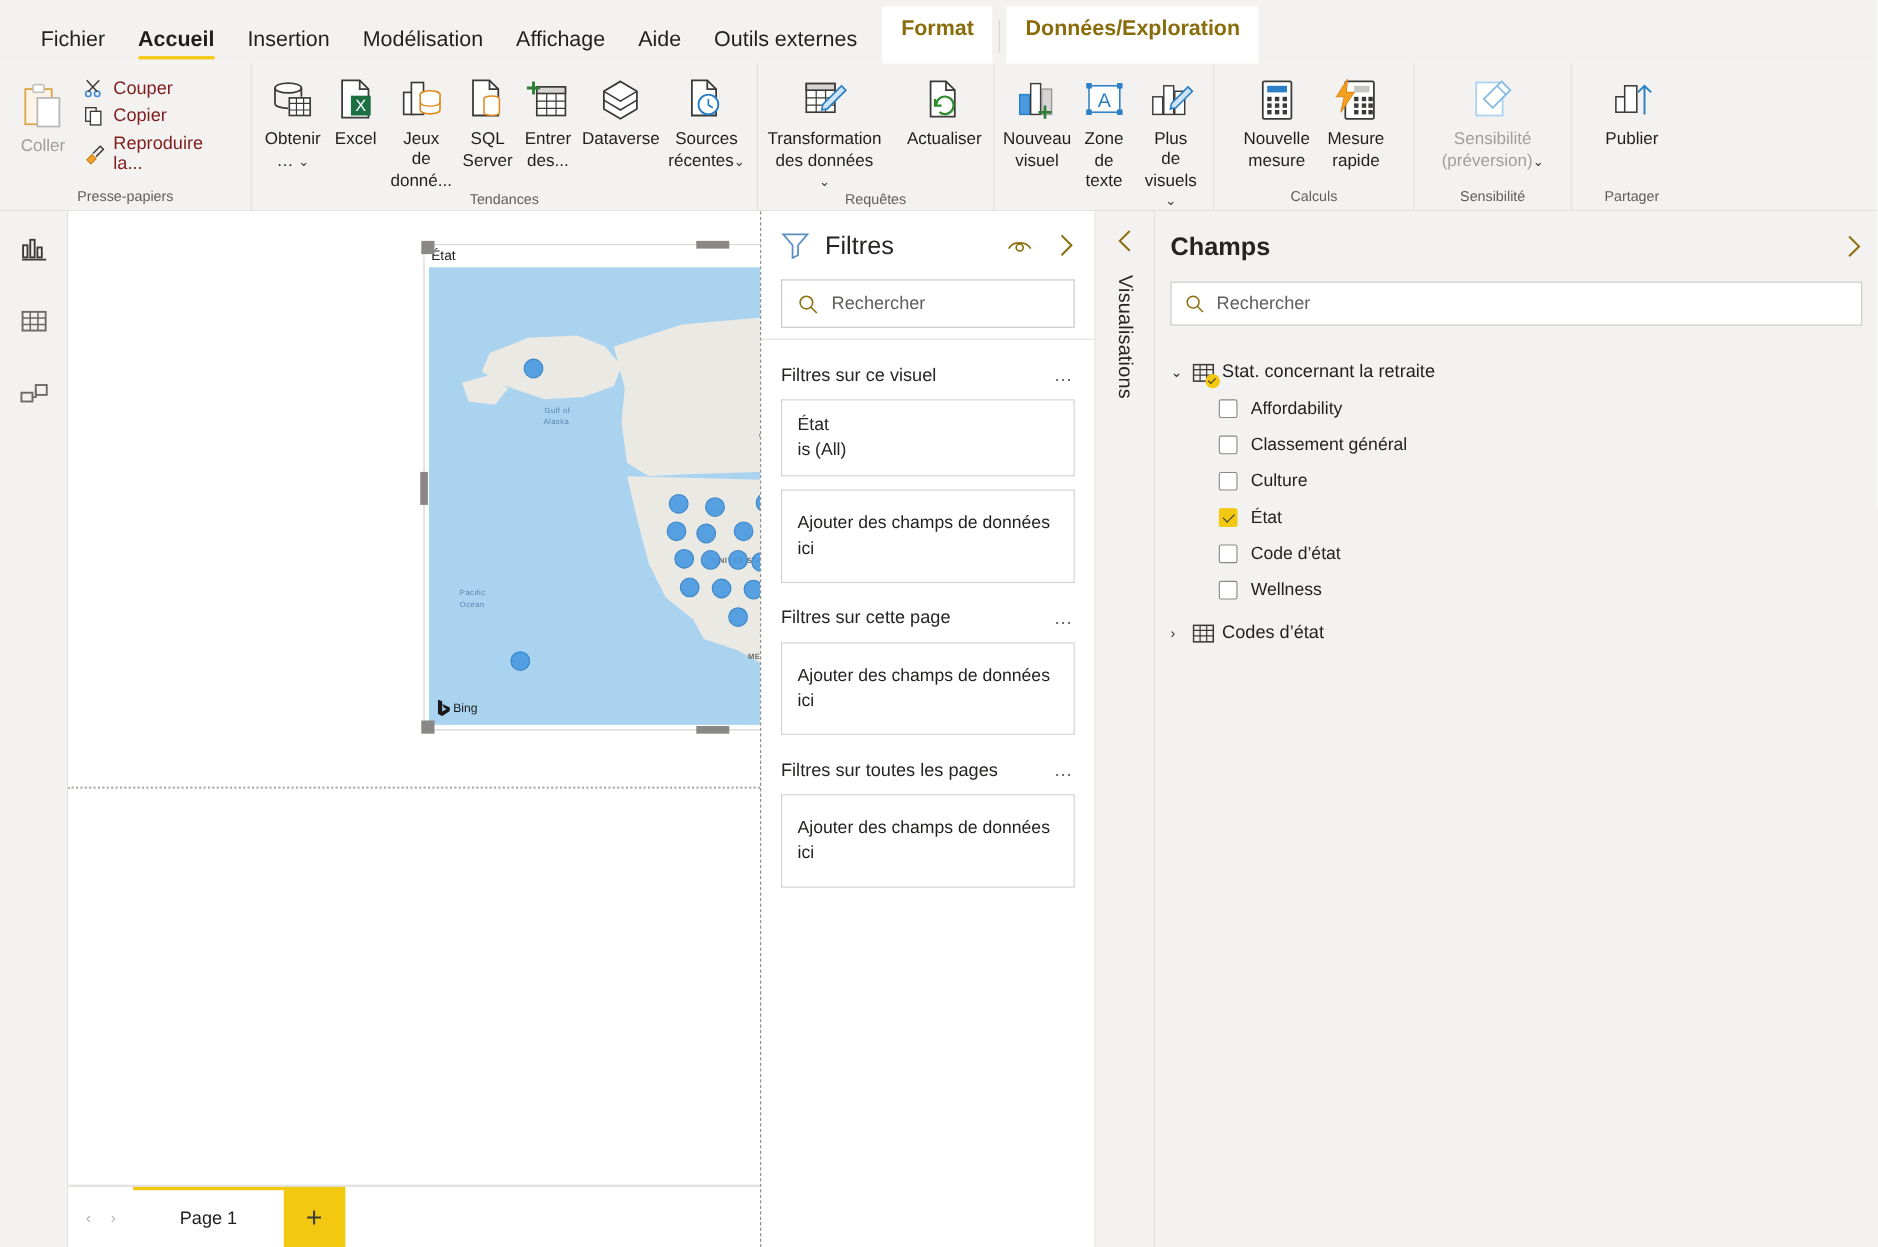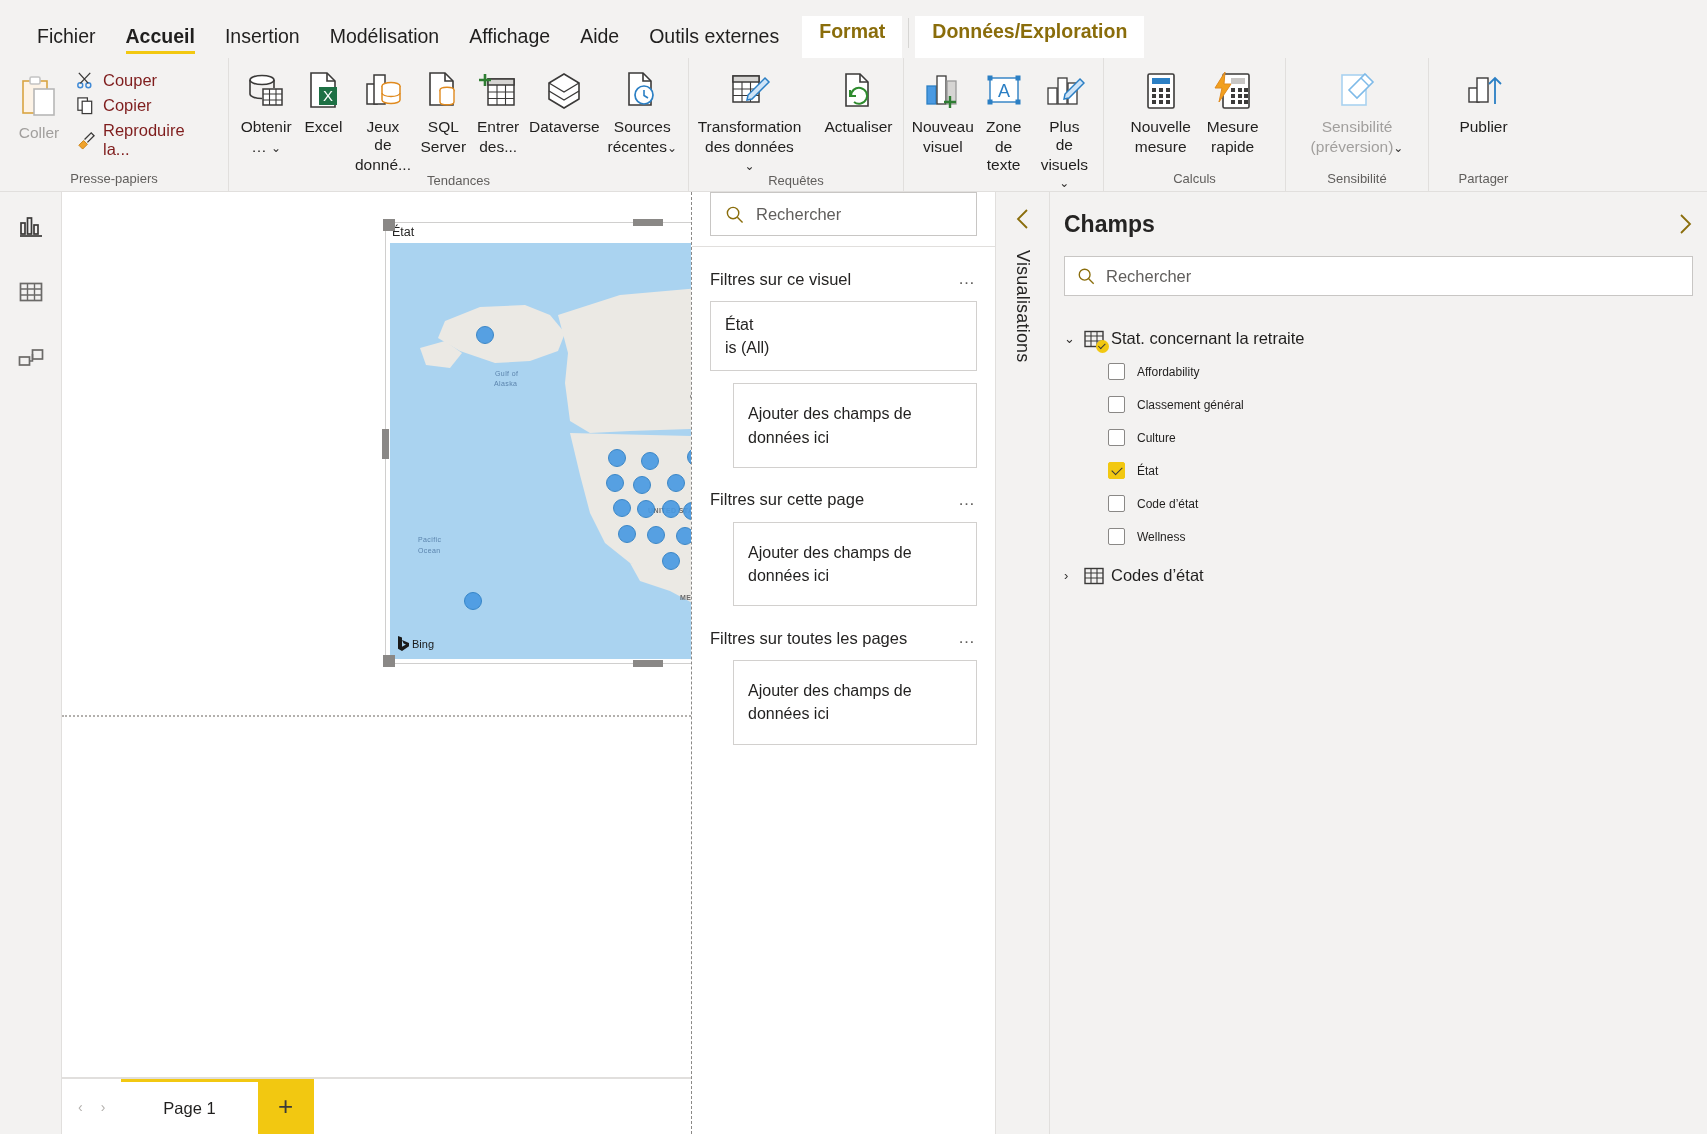--- a/index.html
+++ b/index.html
@@ -37,21 +37,21 @@
   }
   .rtab-sep {
     width: 1px; height: 30px; background: #d6d5d3;
     margin: 0 6px 10px 6px;
   }
   .rtab-ctx {
     font-size: 19.5px;
     color: #8a6d0b;
     padding: 0 17px 12px 17px;
     background: #fff;
-    height: 42px;
+    height: 52px;
     display: flex; align-items: center;
     white-space: nowrap;
   }
   .rtab-ctx.bold { font-weight: bold; }
 
   
   .ribbon {
     height: 134px;
     background: #f3f2f1;
     border-bottom: 1px solid #e1dfdd;
@@ -236,21 +236,21 @@
   .fsection-head {
     display: flex; align-items: center; justify-content: space-between;
     font-size: 16.5px; color: #252423; padding-bottom: 12px;
   }
   .fcard {
     border: 1px solid #d2d0ce; background: #fff;
     padding: 11px 14px;
     font-size: 16px; color: #252423;
     line-height: 1.45;
   }
-  .fcard.empty { color: #201f1e; padding: 18px 14px; margin-left: 23px; }
+  .fcard.empty { color: #201f1e; padding: 18px 14px; }
   .ell { letter-spacing: 2px; color: #605e5c; font-size: 17px; }
 
   
   .viz-collapsed {
     width: 54px;
     background: #f3f2f1;
     border-right: 1px solid #e1dfdd;
     display: flex; flex-direction: column; align-items: center;
     padding-top: 16px;
   }
@@ -280,21 +280,21 @@
     display: flex; align-items: center; gap: 11px; padding: 0 12px;
     font-size: 16.5px; color: #605e5c;
   }
   .ftree { margin-top: 26px; }
   .ftable-row {
     display: flex; align-items: center; gap: 7px;
     font-size: 16.5px; color: #201f1e; height: 33px;
   }
   .ffield-row {
     display: flex; align-items: center; gap: 12px;
-    font-size: 12px; color: #201f1e; height: 33px;
+    font-size: 16px; color: #201f1e; height: 33px;
     padding-left: 44px;
   }
   .fcheck {
     width: 17px; height: 17px;
     border: 1.4px solid #8a8886; background: #fff;
     border-radius: 2px; flex: none;
     display: flex; align-items: center; justify-content: center;
   }
   .fcheck.checked { background: #f2c811; border-color: #f2c811; }
   .fcheck.checked::after {
@@ -755,20 +755,41 @@
       <div class="pagenav">
         <span>‹</span>
         <span>›</span>
       </div>
       <div class="ptab">Page 1</div>
       <div class="ptab-add">+</div>
     </div>
   </div>
 
   <div class="filters-pane">
+    <div class="pane-head">
+      <span>
+        <svg width="26" height="26" viewBox="0 0 26 26">
+          <path d="M2 3h22l-8.5 10v9l-5 2.5V13z" fill="none" stroke="#5a8cc0" stroke-width="1.6"></path>
+        </svg>
+      </span>
+      <span class="pane-title">Filtres</span>
+      <div class="pane-head-actions">
+        <span>
+          <svg width="24" height="20" viewBox="0 0 24 20">
+            <path d="M2 13c4-7 16-7 20 0" fill="none" stroke="#8a6d0b" stroke-width="1.5"></path>
+            <circle cx="12" cy="12" r="3.2" fill="none" stroke="#8a6d0b" stroke-width="1.5"></circle>
+          </svg>
+        </span>
+        <span>
+          <svg width="16" height="22" viewBox="0 0 16 22">
+              <path d="M4 2l9 9-9 9" fill="none" stroke="#8a6d0b" stroke-width="1.8"></path>
+            </svg>
+        </span>
+      </div>
+    </div>
 
     <div class="srch">
       <span>
         <svg width="19" height="19" viewBox="0 0 20 20">
           <circle cx="8.5" cy="8.5" r="6" fill="none" stroke="#8a6d0b" stroke-width="1.5"></circle>
           <path d="M13 13l5.5 5.5" stroke="#8a6d0b" stroke-width="1.5"></path>
         </svg>
       </span>
       <span>Rechercher</span>
     </div>

